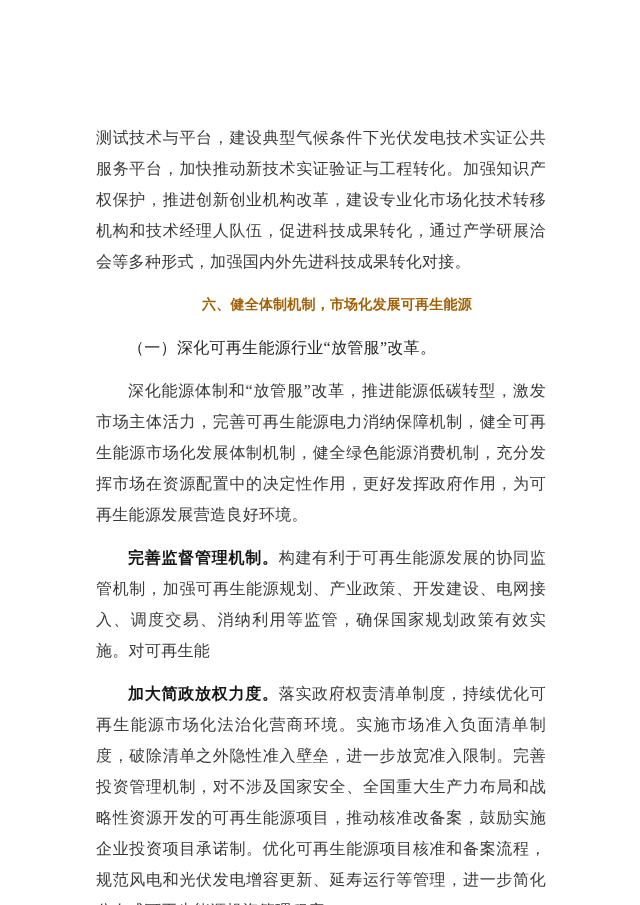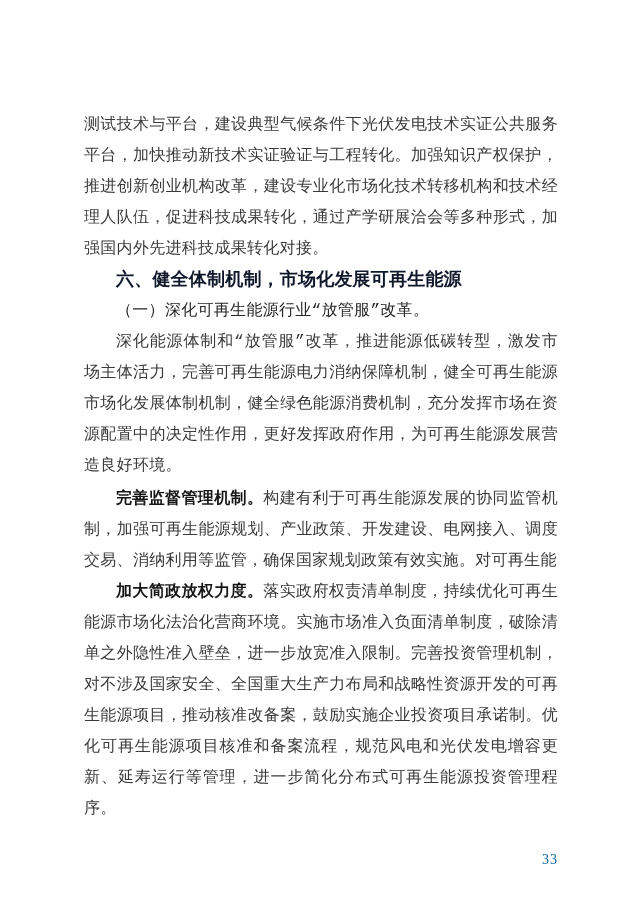--- a/index.html
+++ b/index.html
@@ -21,38 +21,37 @@
     top: 110px;
     width: 474px;
     color: #3a3a3a;
     font-size: 16px;
     line-height: 31px;
     letter-spacing: 0.3px;
     text-align: justify;
     text-justify: inter-character;
   }
   .content p {
-    margin: 0;
+    margin: 12px;
     padding: 0;
-    font-family: Liberation Mono, monospace;
   }
   .para-indent {
     text-indent: 32px;
   }
   .section-heading {
     margin: 4px 0 0 0;
     padding: 0;
     text-indent: 32px;
     font-family: "Liberation Sans", "DejaVu Sans", sans-serif;
     font-weight: bold;
-    font-size: 18px;
+    font-size: 14px;
     line-height: 31px;
     letter-spacing: 0.2px;
-    color: #0f172a;
-    text-align: left;
+    color: #a16207;
+    text-align: center;
   }
   .subsection-heading {
     margin-top: 3px;
     color: #262626;
   }
   .para-last {
     margin-top: 2px !important;
   }
   .lead {
     font-weight: bold;

